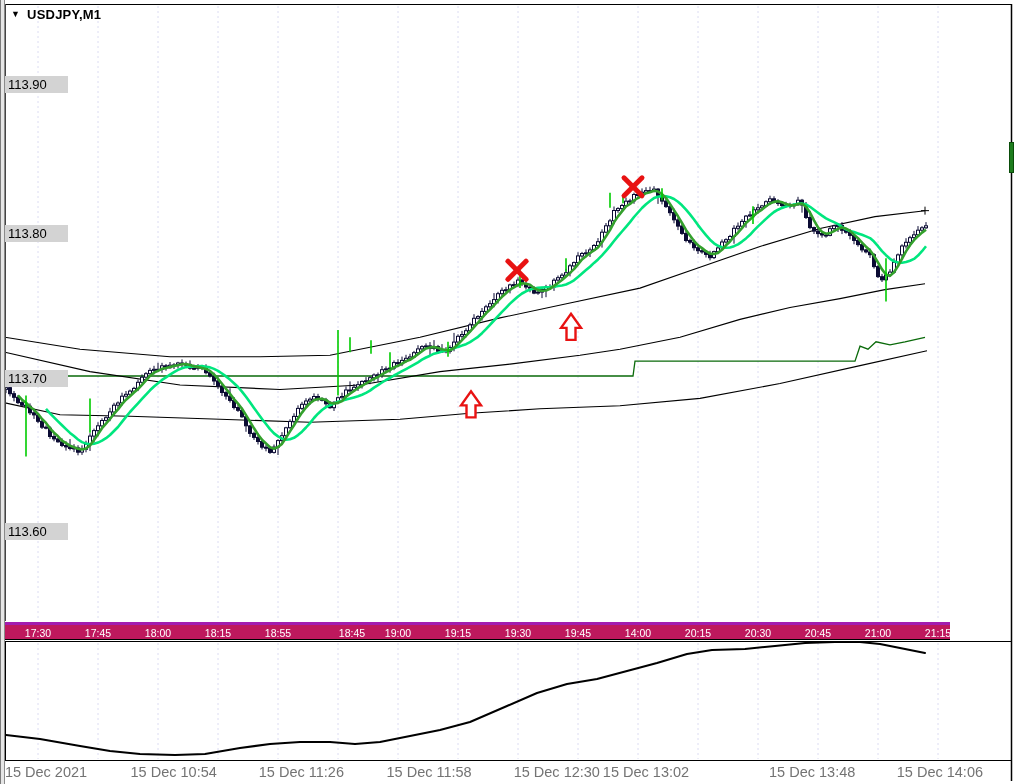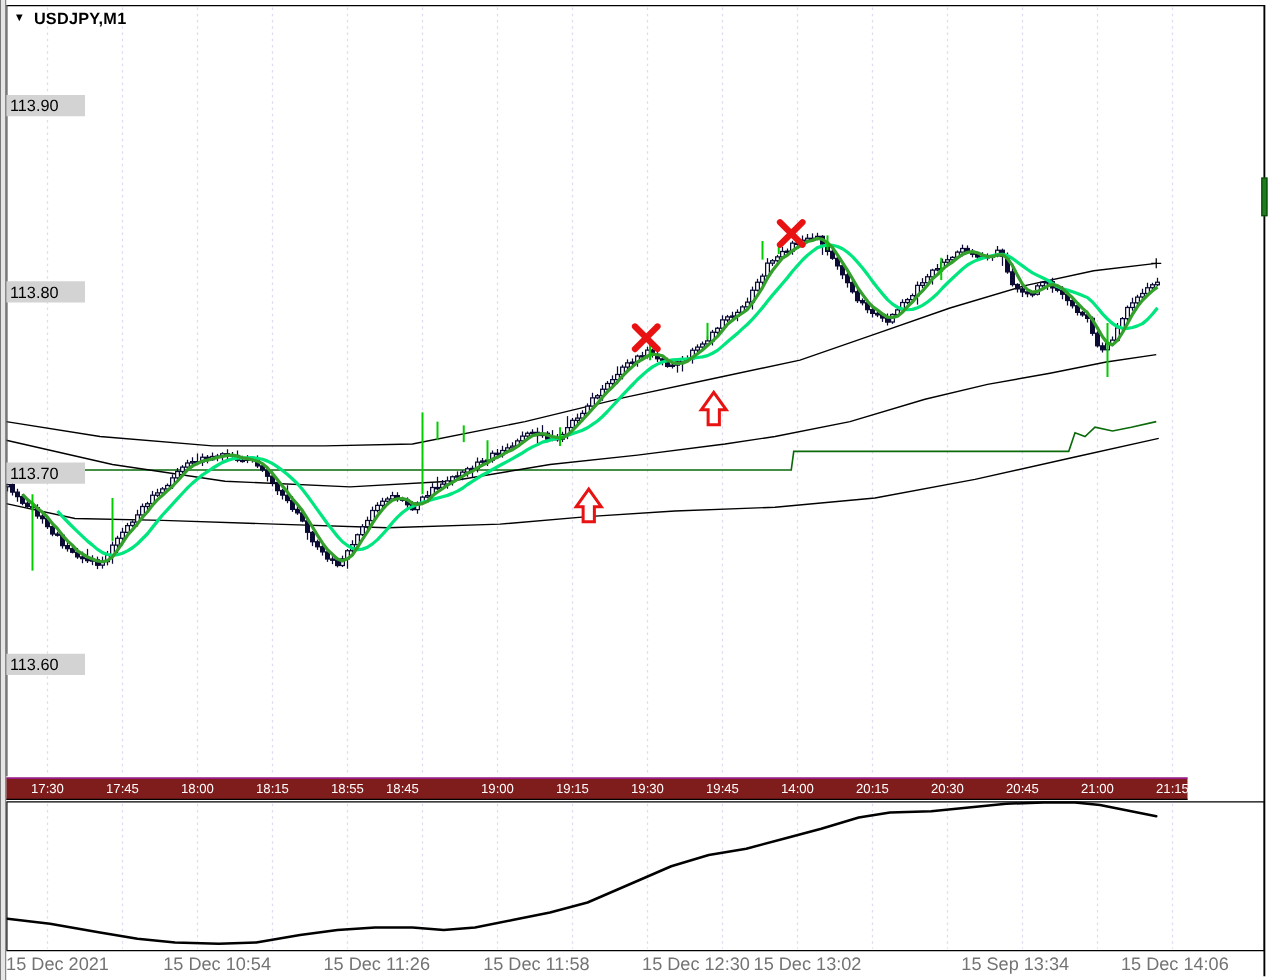--- a/index.html
+++ b/index.html
@@ -19,21 +19,21 @@
     color:#000;font-size:13px;font-weight:700;letter-spacing:0.2px;
   }
   .symbol-row .tri{font-size:9px;line-height:1;cursor:pointer;}
   .price-label{
     position:absolute;left:5px;width:63px;height:17px;z-index:4;
     background:#d3d3d3;color:#000;font-size:13px;line-height:17px;padding-left:3px;
     box-sizing:border-box;
   }
   .time-bar{
     position:absolute;left:5px;top:622px;width:945px;height:18px;z-index:4;
-    background:#7f1d1d;border-top:1px solid #a21caf;border-bottom:1px solid #000;
+    background:#be185d;border-top:3px solid #a21caf;border-bottom:1px solid #000;
     box-sizing:border-box;
   }
   .time-bar span{
     position:absolute;top:2px;transform:translateX(-50%);
     color:#ffffff;font-size:10.5px;white-space:nowrap;
   }
   .date-axis{position:absolute;left:0;top:762px;width:1014px;height:22px;z-index:4;}
   .date-axis span{
     position:absolute;top:2px;transform:translateX(-50%);
     color:#737373;font-size:14.5px;white-space:nowrap;
@@ -590,38 +590,38 @@
       <div class="price-label" style="top: 370px;">113.70</div>
       <div class="price-label" style="top: 523px;">113.60</div>
     </div>
 
   <div class="time-bar" id="time-bar">
       <span style="left: 33px;">17:30</span>
       <span style="left: 93px;">17:45</span>
       <span style="left: 153px;">18:00</span>
       <span style="left: 213px;">18:15</span>
       <span style="left: 273px;">18:55</span>
-      <span style="left: 317px;">18:45</span>
+      <span style="left: 347px;">18:45</span>
       <span style="left: 393px;">19:00</span>
       <span style="left: 453px;">19:15</span>
       <span style="left: 513px;">19:30</span>
       <span style="left: 573px;">19:45</span>
       <span style="left: 633px;">14:00</span>
       <span style="left: 693px;">20:15</span>
       <span style="left: 753px;">20:30</span>
       <span style="left: 813px;">20:45</span>
       <span style="left: 873px;">21:00</span>
       <span style="left: 933px;">21:15</span>
     </div>
 
   <div class="date-axis" id="date-axis">
       <span style="left: 46px;">15 Dec 2021</span>
       <span style="left: 173.7px;">15 Dec 10:54</span>
       <span style="left: 301.4px;">15 Dec 11:26</span>
       <span style="left: 429.1px;">15 Dec 11:58</span>
       <span style="left: 556.8px;">15 Dec 12:30</span>
       <span style="left: 646px;">15 Dec 13:02</span>
-      <span style="left: 812.2px;">15 Sep 13:34</span>
+      <span style="left: 812.2px;">15 Dec 13:48</span>
       <span style="left: 939.9px;">15 Dec 14:06</span>
     </div>
 
   <div class="scroll-marker"></div>
 </div>
 
 </body></html>

